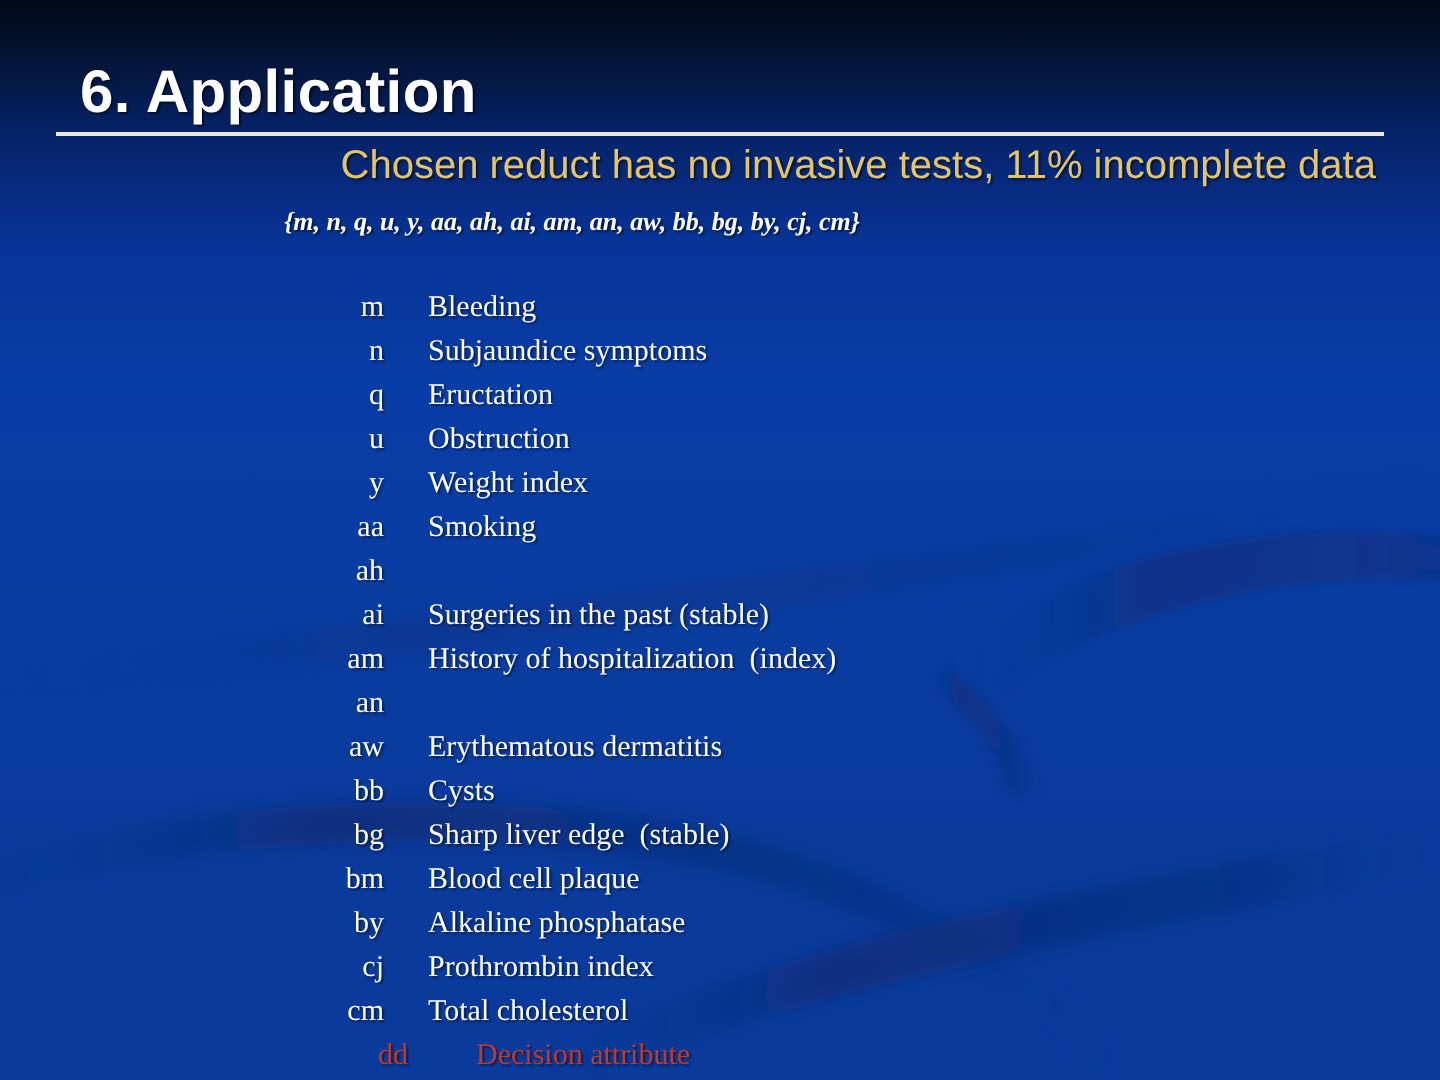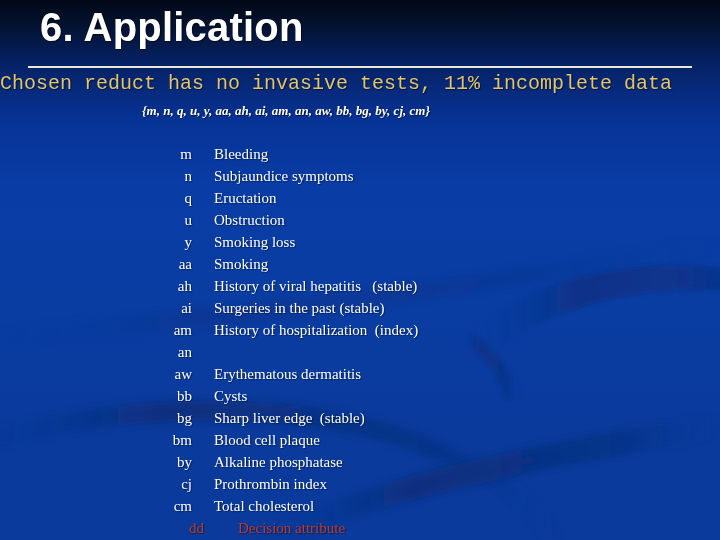--- a/index.html
+++ b/index.html
@@ -27,47 +27,47 @@
   #swooshes {
     position: absolute;
     left: 0; top: 0;
     width: 720px; height: 540px;
     pointer-events: none;
   }
   
   .slide-title {
     position: absolute;
     left: 40px;
-    top: 8px;
+    top: 28px;
     color: #ffffff;
     font-family: "Liberation Sans", sans-serif;
-    font-size: 40px;
+    font-size: 30px;
     font-weight: 600;
     letter-spacing: 0.2px;
     line-height: 38px;
     white-space: nowrap;
     text-shadow: 1px 1px 1px rgba(0,0,0,0.55);
   }
   .title-rule {
     position: absolute;
     left: 28px;
     top: 66px;
     width: 664px;
     height: 2px;
     background: #e9e9d8;
   }
   
   .subtitle {
     position: absolute;
     left: 0;
     top: 71px;
     width: 688px;
-    text-align: left;
+    text-align: right;
     color: #e3c469;
-    font-family: Liberation Mono, monospace;
+    font-family: Liberation Sans, sans-serif;
     font-size: 20px;
     line-height: 25px;
     white-space: nowrap;
     text-shadow: 1px 1px 1px rgba(0,0,0,0.5);
   }
   .attr-set {
     position: absolute;
     left: 0;
     top: 102px;
     width: 572px;
@@ -181,29 +181,28 @@
       <div class="leg-row">
         <div class="leg-code">q</div>
         <div class="leg-desc">Eructation</div>
       </div>
       <div class="leg-row">
         <div class="leg-code">u</div>
         <div class="leg-desc">Obstruction</div>
       </div>
       <div class="leg-row">
         <div class="leg-code">y</div>
-        <div class="leg-desc">Smoking loss</div>
+        <div class="leg-desc">Weight index</div>
       </div>
       <div class="leg-row">
         <div class="leg-code">aa</div>
         <div class="leg-desc">Smoking</div>
       </div>
       <div class="leg-row">
         <div class="leg-code">ah</div>
-        <div class="leg-desc">History of viral hepatitis   (stable)</div>
       </div>
       <div class="leg-row">
         <div class="leg-code">ai</div>
         <div class="leg-desc">Surgeries in the past (stable)</div>
       </div>
       <div class="leg-row">
         <div class="leg-code">am</div>
         <div class="leg-desc">History of hospitalization  (index)</div>
       </div>
       <div class="leg-row">

